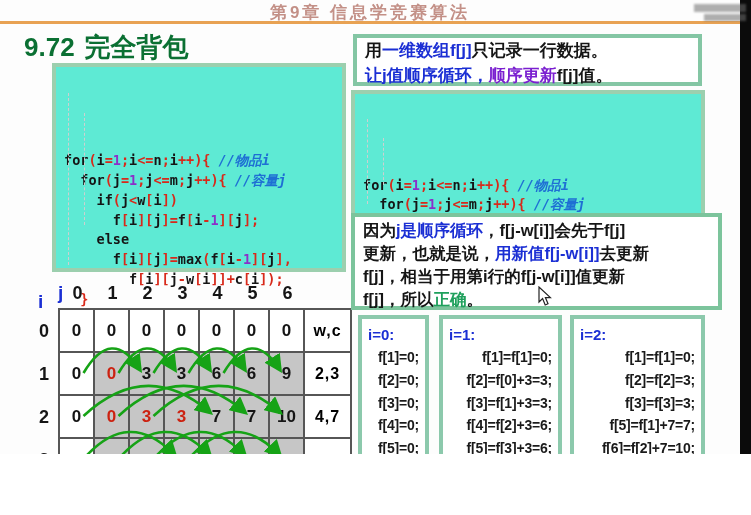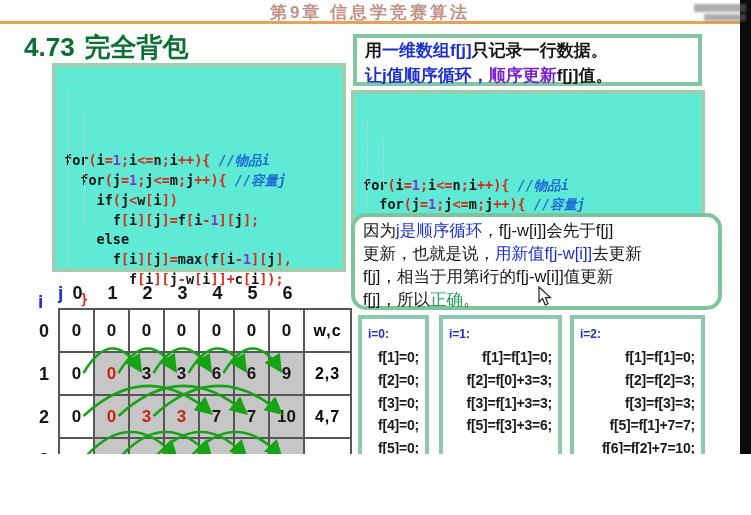--- a/index.html
+++ b/index.html
@@ -26,21 +26,21 @@
   .right-code{left:351px;top:90px;width:354px;height:178px;padding:4px 0 0 8px;
               font-size:13.5px;line-height:19.4px;}
   .guide{position:absolute;width:0;border-left:1px dashed #cfcfcf;}
   .left-code .g1{left:12px;top:26px;height:172px}
   .left-code .g2{left:28px;top:46px;height:112px}
   .right-code .g1{left:12px;top:25px;height:85px}
   .right-code .g2{left:28px;top:44px;height:47px}
   .note-box{left:353px;top:34px;width:349px;height:52px;padding:1px 8px;border-color:#84c6a4;
             font-size:17px;font-weight:bold;line-height:24.5px;white-space:pre;}
   .explain-box{left:351px;top:213px;width:371px;height:97px;padding:2px 8px;z-index:6;
-               border-color:#7cc49c;font-size:16.5px;font-weight:normal;line-height:23px;white-space:pre;border-radius:15px;}
+               border-color:#7cc49c;font-size:16.5px;font-weight:bold;line-height:23px;white-space:pre;}
   .ln{white-space:pre;}
   
   .k{color:#151515;} .r{color:#d8291a;} .u{color:#8b2fc9;}
   .c{color:#1e6fd4;font-style:italic;} .s{color:#1a35cc;}
   .b{color:#151515;} .bl{color:#1b2fd4;} .pu{color:#7a1fd0;} .g{color:#1fa05c;}
   .vr{color:#cc2211;} .vb{color:#2233dd;}
   
   .tbl-j{position:absolute;left:58px;top:282px;font-size:19px;font-weight:bold;color:#1b2fd4;}
   .tbl-i{position:absolute;left:38px;top:291px;font-size:19px;font-weight:bold;color:#1b2fd4;}
   .col-label{position:absolute;top:283px;width:35px;text-align:center;font-size:18px;font-weight:bold;color:#151515;}
@@ -52,40 +52,40 @@
   .cell{box-sizing:border-box;border-right:2px solid #565656;border-bottom:2px solid #565656;
         display:flex;align-items:center;justify-content:center;
         font-size:17px;font-weight:bold;background:#fff;}
   .cell.lastcol{border-right:none;} .cell.lastrow{border-bottom:none;}
   .cell.shade{background:#c6c6c6;}
   .cell.wc{font-size:16px;letter-spacing:1px;}
   #arrows{position:absolute;left:0;top:0;width:751px;height:515px;z-index:4;pointer-events:none;}
   
   .calc-box{top:315px;height:168px;padding:4px 6px;border-color:#8cc9ac;}
   .cb0{left:358px;width:71px;} .cb1{left:439px;width:123px;} .cb2{left:570px;width:135px;}
-  .cb-h{color:#1b2fd4;font-size:12px;font-weight:bold;line-height:23px;}
+  .cb-h{color:#1b2fd4;font-size:15px;font-weight:bold;line-height:23px;}
   .cb-lines div{color:#1a1a1a;font-size:14px;font-weight:bold;line-height:22.8px;
                 letter-spacing:-0.2px;white-space:pre;text-align:right;}
   .cursor{position:absolute;left:538px;top:286px;z-index:9;}
 </style>
 </head>
 <body>
 
 <div class="stage">
 
   <div class="top-title">第9章 信息学竞赛算法</div>
   <div class="top-rule"></div>
   <div class="black-strip"></div>
   <div class="watermark">
       <i></i>
       <i></i>
     </div>
 
   <div class="heading">
-    <span class="num">4.73</span><span>完全背包</span>
+    <span class="num">9.72</span><span>完全背包</span>
   </div>
 
   <div class="box code-box left-code" id="codeLeft">
     <i class="guide g1"></i>
     <i class="guide g2"></i>
   <div class="ln"><span class="k">for</span><span class="r">(</span><span class="k">i</span><span class="r">=</span><span class="u">1</span><span class="r">;</span><span class="k">i</span><span class="r">&lt;=</span><span class="k">n</span><span class="r">;</span><span class="k">i</span><span class="r">++){</span><span class="c"> //物品i</span></div><div class="ln"><span class="k">  for</span><span class="r">(</span><span class="k">j</span><span class="r">=</span><span class="u">1</span><span class="r">;</span><span class="k">j</span><span class="r">&lt;=</span><span class="k">m</span><span class="r">;</span><span class="k">j</span><span class="r">++){</span><span class="c"> //容量j</span></div><div class="ln"><span class="k">    if</span><span class="r">(</span><span class="k">j</span><span class="r">&lt;</span><span class="k">w</span><span class="r">[</span><span class="k">i</span><span class="r">])</span></div><div class="ln"><span class="k">      f</span><span class="r">[</span><span class="k">i</span><span class="r">][</span><span class="k">j</span><span class="r">]=</span><span class="k">f</span><span class="r">[</span><span class="k">i</span><span class="r">-</span><span class="u">1</span><span class="r">][</span><span class="k">j</span><span class="r">];</span></div><div class="ln"><span class="k">    else</span></div><div class="ln"><span class="k">      f</span><span class="r">[</span><span class="k">i</span><span class="r">][</span><span class="k">j</span><span class="r">]=</span><span class="k">max</span><span class="r">(</span><span class="k">f</span><span class="r">[</span><span class="k">i</span><span class="r">-</span><span class="u">1</span><span class="r">][</span><span class="k">j</span><span class="r">],</span></div><div class="ln"><span class="k">        f</span><span class="r">[</span><span class="k">i</span><span class="r">][</span><span class="k">j</span><span class="r">-</span><span class="k">w</span><span class="r">[</span><span class="k">i</span><span class="r">]]+</span><span class="k">c</span><span class="r">[</span><span class="k">i</span><span class="r">]);</span></div><div class="ln"><span class="k">  </span><span class="r">}</span></div><div class="ln"><span class="r">}</span></div><div class="ln"><span class="k">printf</span><span class="r">("</span><span class="s">%d</span><span class="r">",</span><span class="k">f</span><span class="r">[</span><span class="k">n</span><span class="r">][</span><span class="k">m</span><span class="r">]);</span></div></div>
 
   <div class="box note-box" id="noteBox"><div class="ln"><span class="b">用</span><span class="bl">一维数组f[j]</span><span class="b">只记录一行数据。</span></div><div class="ln"><span class="bl">让j值顺序循环，</span><span class="pu">顺序更新</span><span class="b">f[j]值。</span></div></div>
 
   <div class="box code-box right-code" id="codeRight">
@@ -233,20 +233,21 @@
         <div>f[5]=0;</div>
         <div>f[6]=0;</div>
       </div>
   </div>
   <div class="box calc-box cb1">
     <div class="cb-h">i=1:</div>
     <div class="cb-lines" id="cb1">
         <div>f[1]=f[1]=0;</div>
         <div>f[2]=f[0]+3=3;</div>
         <div>f[3]=f[1]+3=3;</div>
+        <div>f[4]=f[2]+3=6;</div>
         <div>f[5]=f[3]+3=6;</div>
       </div>
   </div>
   <div class="box calc-box cb2">
     <div class="cb-h">i=2:</div>
     <div class="cb-lines" id="cb2">
         <div>f[1]=f[1]=0;</div>
         <div>f[2]=f[2]=3;</div>
         <div>f[3]=f[3]=3;</div>
         <div>f[5]=f[1]+7=7;</div>

